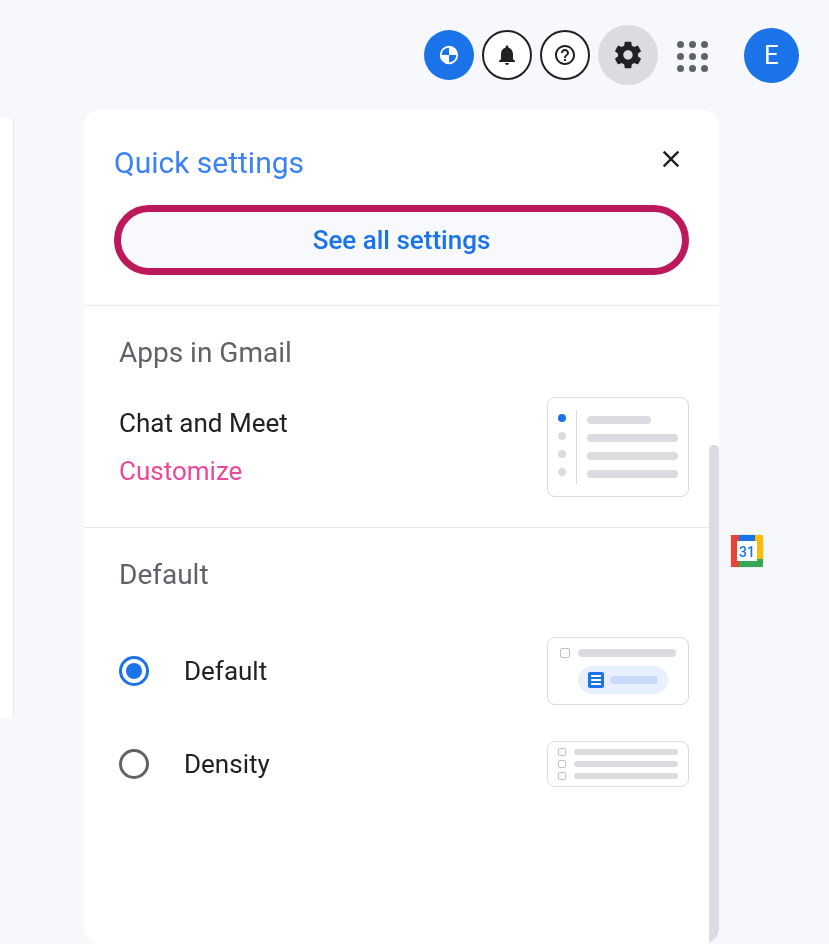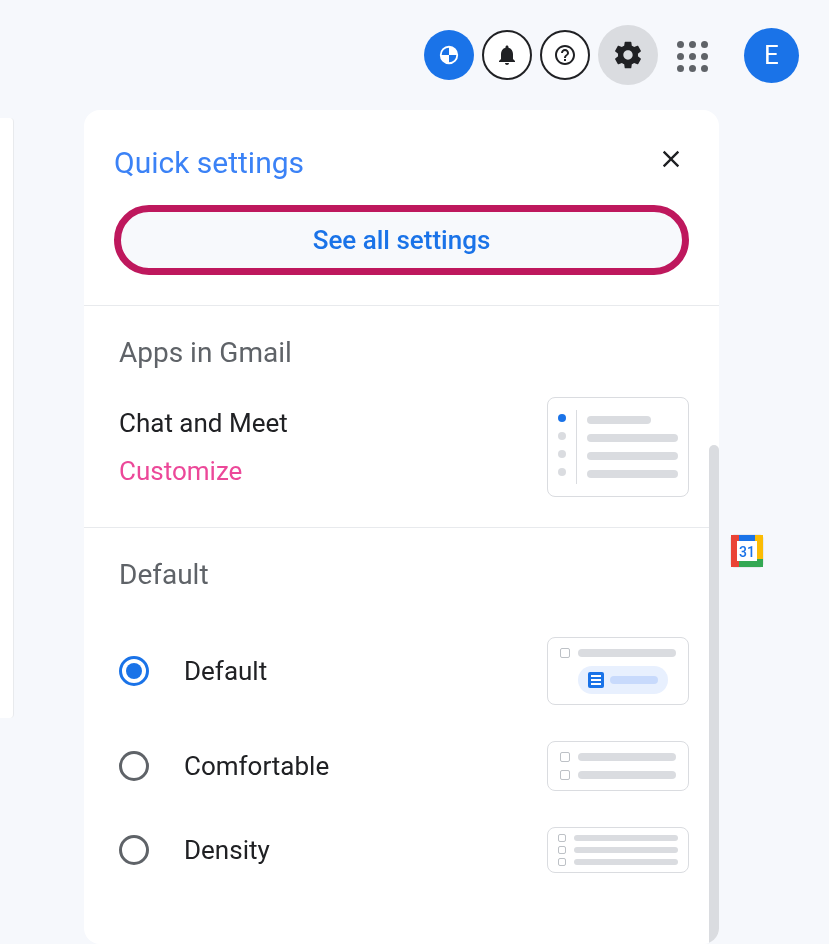--- a/index.html
+++ b/index.html
@@ -467,36 +467,20 @@
               <div class="preview-square"></div>
               <div class="preview-bar"></div>
             </div>
             <div class="preview-chip">
               <div class="preview-chip-icon"></div>
               <div class="preview-bar" style="background:#c8dafc"></div>
             </div>
           </div>
         </div>
 
-        <div class="density-option">
-          <div class="density-left">
-            <div class="radio"></div>
-            <div class="density-label">Comfortable</div>
-          </div>
-          <div class="density-preview">
-            <div class="preview-row">
-              <div class="preview-square"></div>
-              <div class="preview-bar"></div>
-            </div>
-            <div class="preview-row">
-              <div class="preview-square"></div>
-              <div class="preview-bar"></div>
-            </div>
-          </div>
-        </div>
 
         <div class="density-option">
           <div class="density-left">
             <div class="radio"></div>
             <div class="density-label">Density</div>
           </div>
           <div class="density-preview" style="gap:4px;padding:6px 10px">
             <div class="preview-row">
               <div class="preview-square" style="width:8px;height:8px"></div>
               <div class="preview-bar" style="height:6px"></div>

